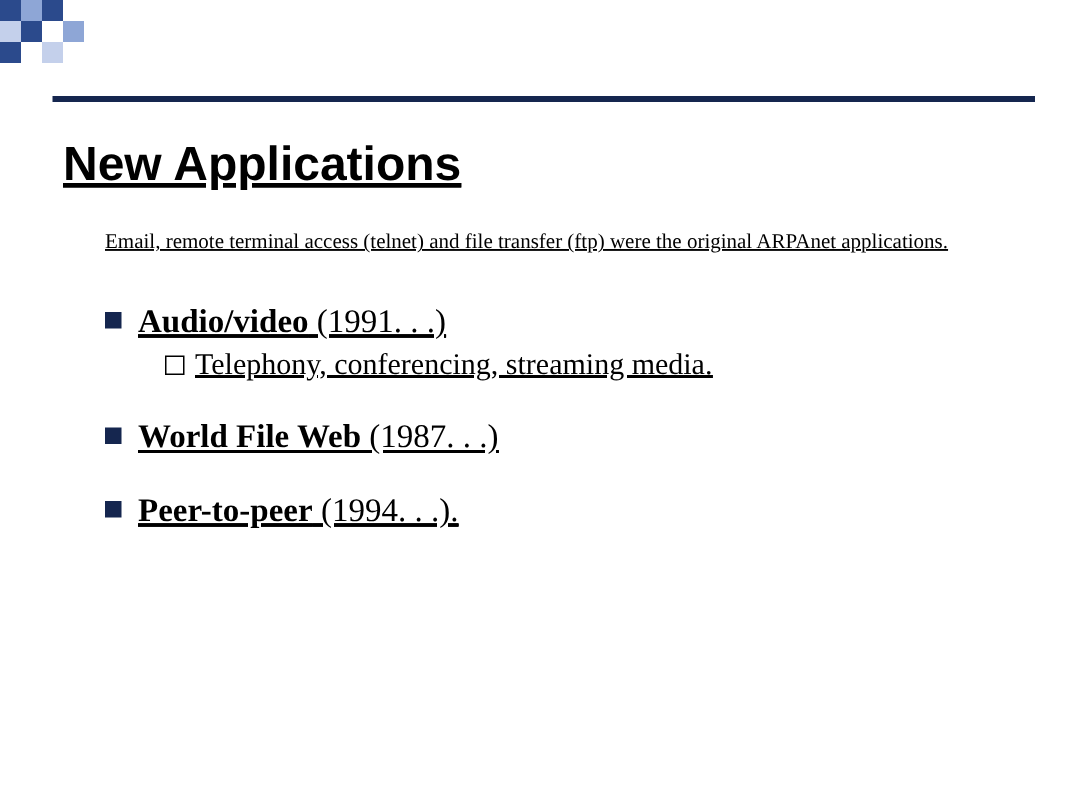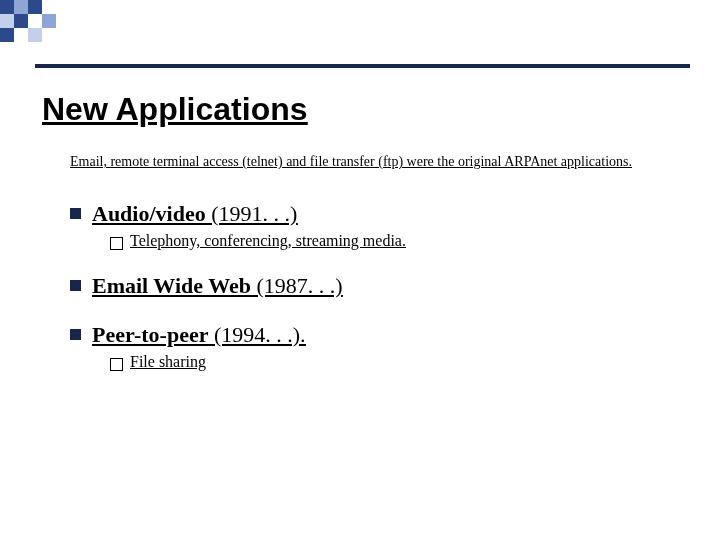--- a/index.html
+++ b/index.html
@@ -11,21 +11,21 @@
   .corner-deco .c.lighter { background: #c4d0eb; }
   .top-border { position: absolute; top: 64px; left: 35px; right: 30px; height: 4px; background: #15264f; }
   .content { position: absolute; top: 92px; left: 42px; right: 42px; }
   .title { font-family: Arial, Helvetica, sans-serif; font-weight: 700; font-size: 32px; line-height: 1.1; margin-bottom: 26px; }
   .intro { font-size: 14px; line-height: 1.25; margin-bottom: 28px; padding-left: 0; text-indent: 0; }
   .intro-wrap { padding-left: 28px; text-indent: -28px; }
   .bullets { list-style: none; padding-left: 28px; }
   .bullets > li { position: relative; font-size: 22px; line-height: 1.32; margin-bottom: 20px; padding-left: 22px; }
   .bullets > li::before { content: ""; position: absolute; left: 0; top: 9px; width: 11px; height: 11px; background: #15264f; }
   .sub { list-style: none; padding-left: 18px; margin-top: 2px; }
-  .sub > li { position: relative; font-size: 16px; line-height: 1.32; padding-left: 20px; }
+  .sub > li { position: relative; font-size: 20px; line-height: 1.32; padding-left: 20px; }
   .sub > li::before { content: ""; position: absolute; left: 0; top: 7px; width: 11px; height: 11px; border: 1px solid #000; background: transparent; }
   .b { font-weight: 700; margin-top: 25px; }
 </style>
 </head>
 <body>
 
 <div class="slide">
 
   <div class="corner-deco">
     <div class="c" style="left:0;top:0;width:14px;height:14px;"></div>
@@ -50,26 +50,23 @@
     <ul class="bullets">
 
       <li>
         <span class="b">Audio/video</span><span> (1991. . .)</span>
         <ul class="sub">
           <li>Telephony, conferencing, streaming media.</li>
         </ul>
       </li>
 
       <li>
-        <span class="b">Email Wide Web</span><span> (1987. . .)</span>
+        <span class="b">World File Web</span><span> (1987. . .)</span>
       </li>
 
       <li>
         <span class="b">Peer-to-peer</span><span> (1994. . .).</span>
-        <ul class="sub">
-          <li>File sharing</li>
-        </ul>
       </li>
 
     </ul>
   </div>
 
 </div>
 
 </body></html>

